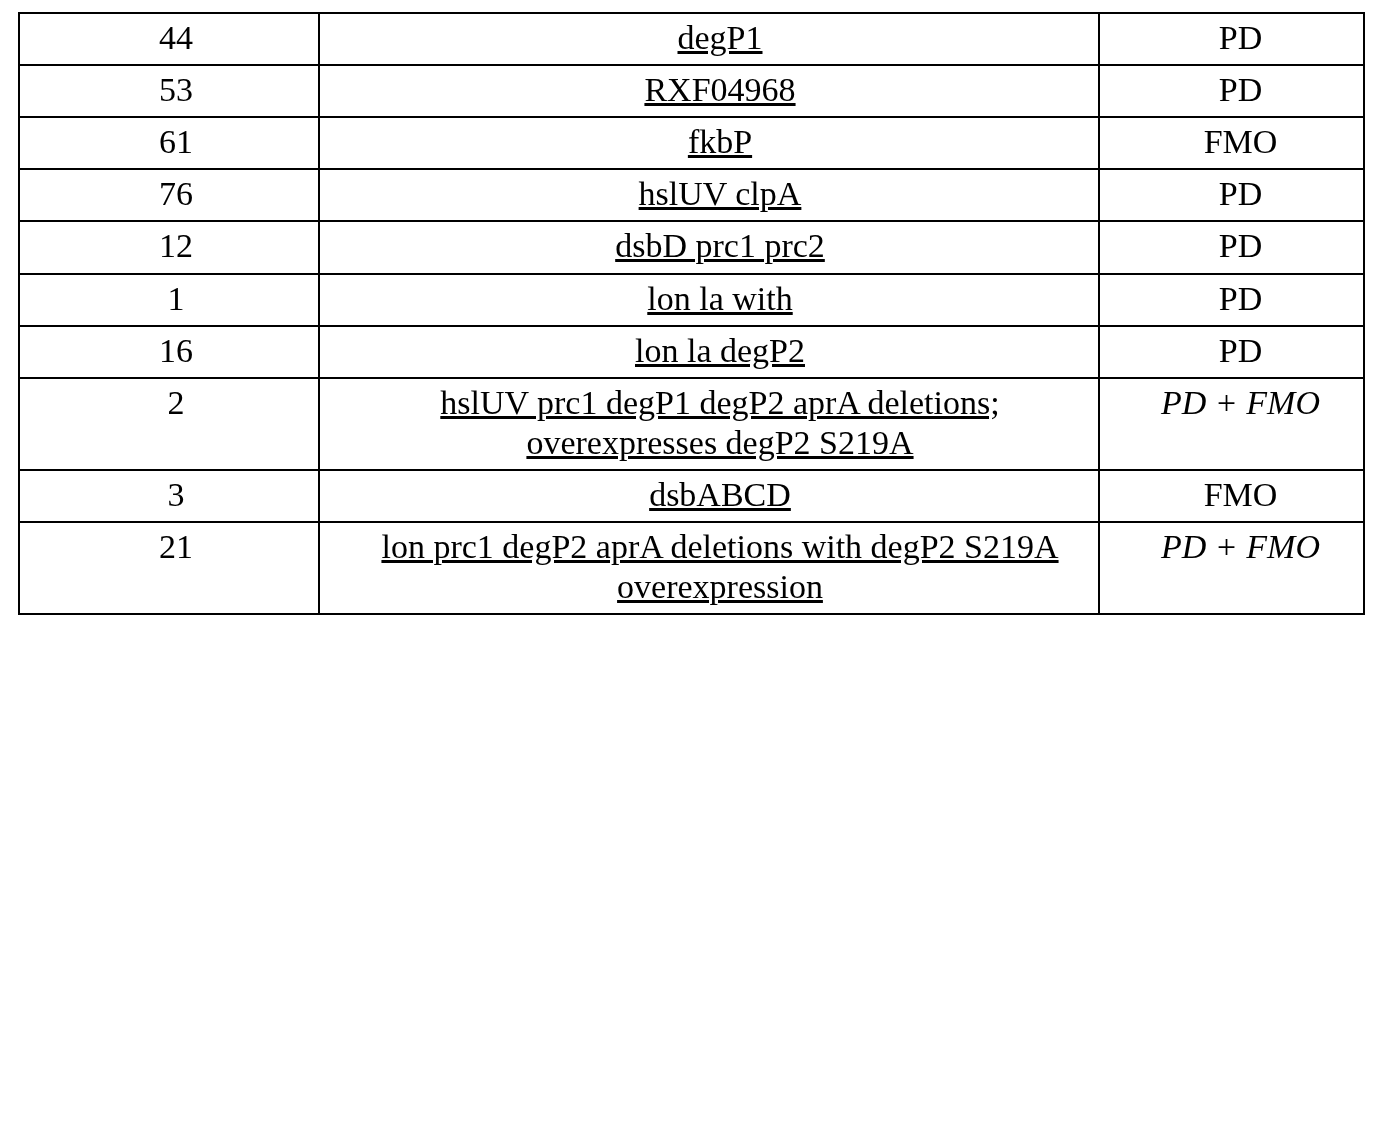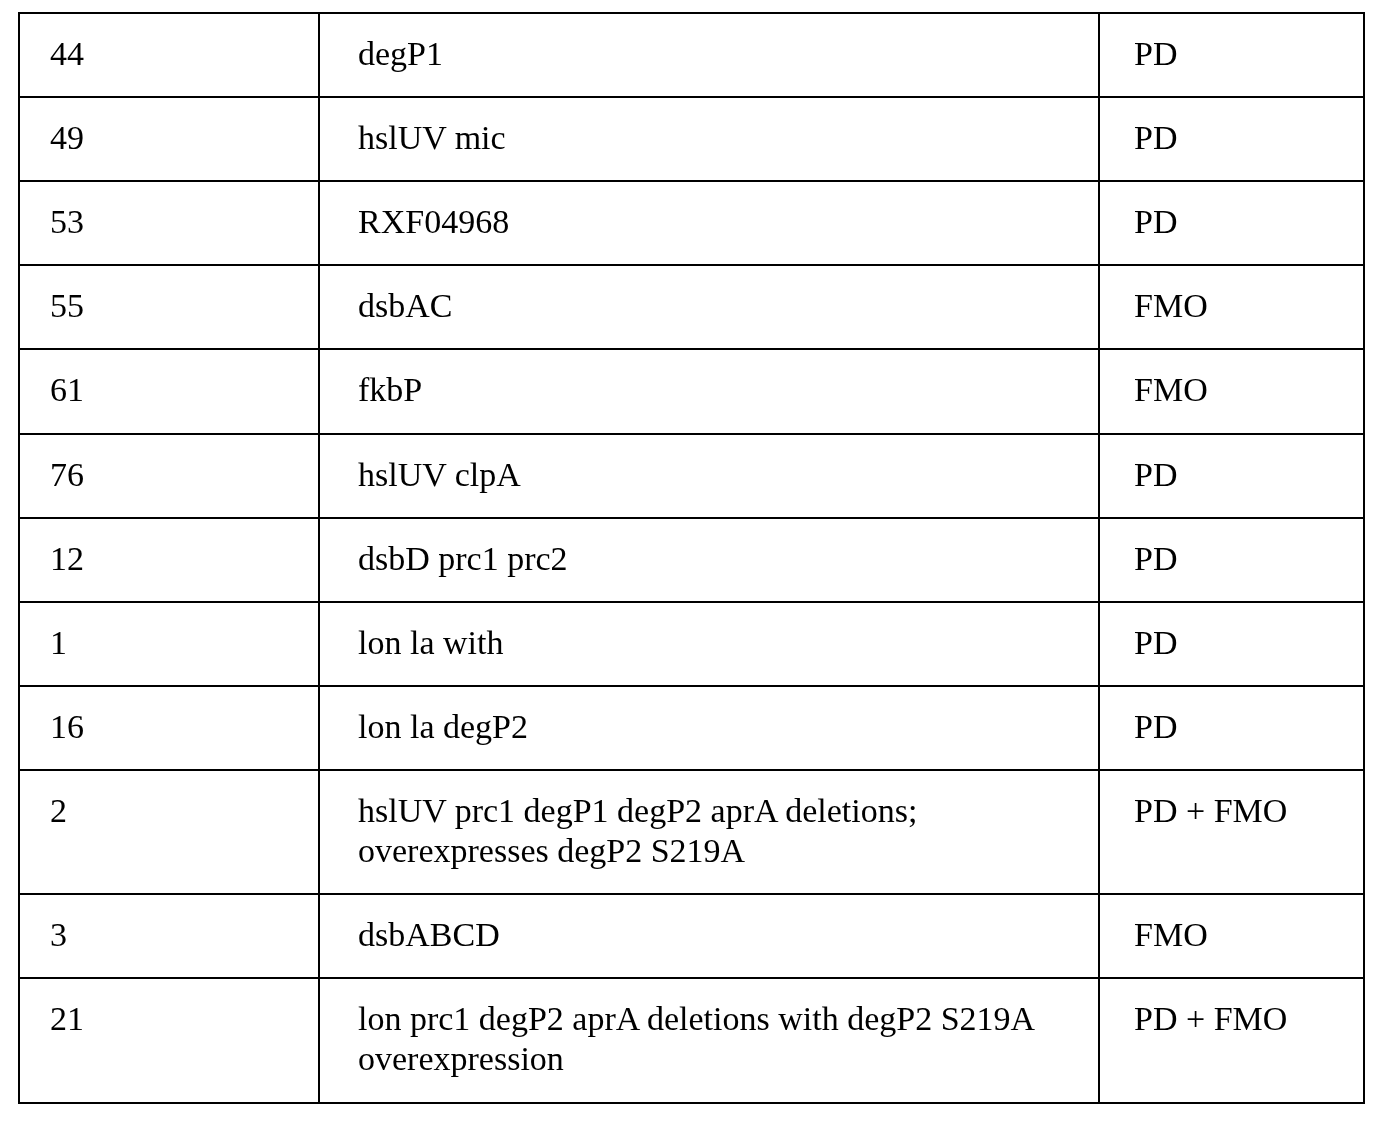--- a/index.html
+++ b/index.html
@@ -22,45 +22,48 @@
   }
   table.data-table {
     border-collapse: collapse;
     table-layout: fixed;
     width: 1345px;
     margin-left: 18px;
     margin-top: 12px;
   }
   table.data-table td {
     border: 2px solid #000000;
-    padding: 16px;
+    padding: 0;
     vertical-align: top;
     font-size: 34px;
     line-height: 1.18;
     font-family: "Liberation Serif", serif;
+    text-align: center;
   }
   .col-id { width: 300px; }
   .col-desc { width: 780px; }
   .col-type { width: 265px; }
 
   .cell-id {
     padding: 4px 0 6px 14px;
   }
   .cell-desc {
     padding: 4px 0 6px 22px;
+    text-decoration: underline;
   }
   .cell-type {
     padding: 4px 0 6px 18px;
   }
   
   td.type-bottom {
     vertical-align: bottom;
   }
   .cell-type.bottom {
     padding-bottom: 4px;
+    font-style: italic;
   }
 </style>
 </head>
 <body>
 
 <div class="page">
   <table class="data-table">
     <colgroup>
       <col class="col-id">
       <col class="col-desc">
@@ -73,49 +76,27 @@
           </td>
         <td>
             <div class="cell-desc">degP1</div>
           </td>
         <td>
             <div class="cell-type">PD</div>
           </td>
       </tr>
       <tr>
         <td>
-            <div class="cell-id">49</div>
-          </td>
-        <td>
-            <div class="cell-desc">hslUV mic</div>
-          </td>
-        <td>
-            <div class="cell-type">PD</div>
-          </td>
-      </tr>
-      <tr>
-        <td>
             <div class="cell-id">53</div>
           </td>
         <td>
             <div class="cell-desc">RXF04968</div>
           </td>
         <td>
             <div class="cell-type">PD</div>
-          </td>
-      </tr>
-      <tr>
-        <td>
-            <div class="cell-id">55</div>
-          </td>
-        <td>
-            <div class="cell-desc">dsbAC</div>
-          </td>
-        <td>
-            <div class="cell-type">FMO</div>
           </td>
       </tr>
       <tr>
         <td>
             <div class="cell-id">61</div>
           </td>
         <td>
             <div class="cell-desc">fkbP</div>
           </td>
         <td>

